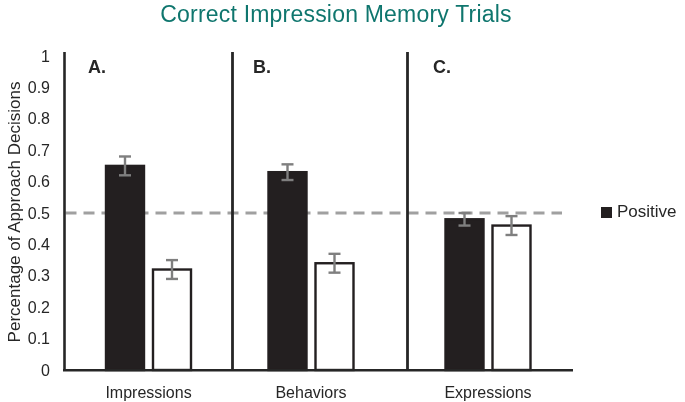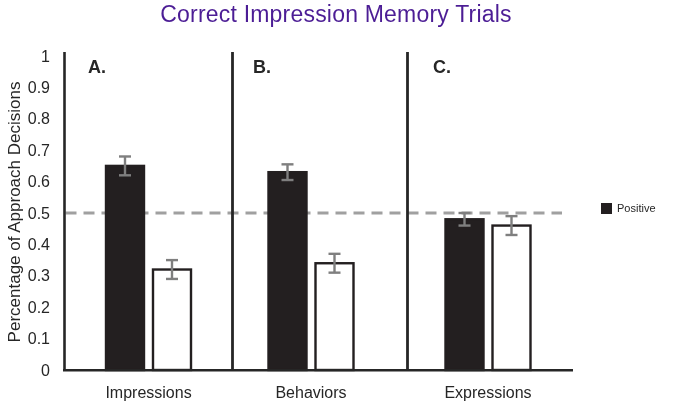--- a/index.html
+++ b/index.html
@@ -9,21 +9,21 @@
     background:#ffffff;
     font-family:"Liberation Sans", sans-serif;
     overflow:hidden;
   }
   .chart-title{
     position:absolute;
     left:0;top:1px;width:672px;
     text-align:center;
     font-size:23px;
     font-weight:500;
-    color:#4c1d95;
+    color:#0f766e;
     letter-spacing:0.2px;
   }
   .y-axis-title{
     position:absolute;
     left:15px;top:212px;
     transform:translate(-50%,-50%) rotate(-90deg);
     white-space:nowrap;
     font-size:17px;
     color:#262626;
   }
@@ -37,21 +37,21 @@
     margin-bottom:17px;
   }
   .swatch{
     width:11px;height:11px;
     display:inline-block;
     box-sizing:border-box;
     margin-right:5px;
     flex:0 0 auto;
   }
   .legend-label{
-    font-size:11px;
+    font-size:17px;
     color:#262626;
   }
 </style>
 </head>
 <body>
 
 <div class="figure">
 
   <div class="chart-title">Correct Impression Memory Trials</div>
 

